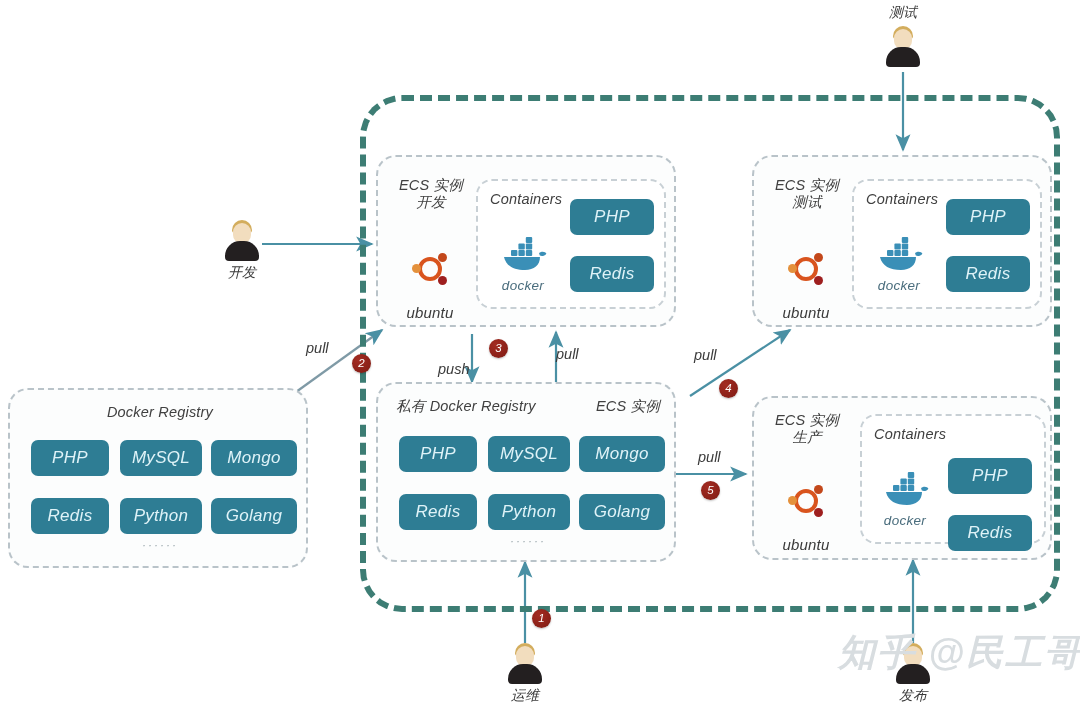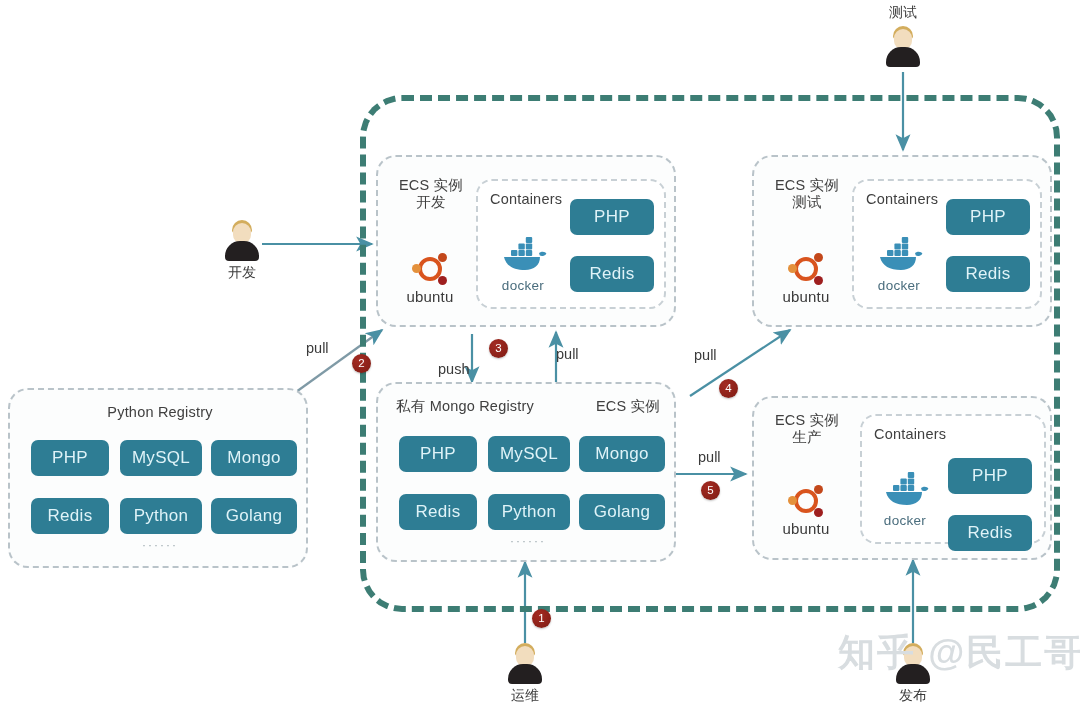--- a/index.html
+++ b/index.html
@@ -3,21 +3,21 @@
 <meta charset="utf-8">
 <style>
   html,body{margin:0;padding:0;}
   body{
     width:1080px;height:703px;position:relative;overflow:hidden;
     background:#ffffff;
     font-family:"Liberation Sans","DejaVu Sans",sans-serif;
     color:#2b2b2b;
   }
   #stage{position:absolute;left:0;top:0;width:1080px;height:703px;}
-  .abs{position:absolute;}
+  .abs{position:absolute;font-style:italic;}
 
   
   .outer-boundary{
     left:360px;top:95px;width:700px;height:517px;
     border:6px dashed #3d7d74;
     border-radius:42px;
     box-sizing:border-box;
     background:transparent;
   }
 
@@ -60,21 +60,21 @@
   .ubuntu{width:64px;text-align:center;}
   .ubuntu .mark{width:34px;height:34px;margin:0 auto;position:relative;}
   .ubuntu .mark .ring{
     position:absolute;left:5px;top:5px;width:24px;height:24px;
     border:4px solid #d9541e;border-radius:50%;box-sizing:border-box;
   }
   .ubuntu .mark .dot{position:absolute;width:9px;height:9px;border-radius:50%;}
   .ubuntu .mark .d1{background:#e4913c;left:-1px;top:12px;}
   .ubuntu .mark .d2{background:#c3481b;right:0px;top:1px;}
   .ubuntu .mark .d3{background:#9e1f1f;right:0px;bottom:1px;}
-  .ubuntu .name{font-size:15px;color:#3a3a3a;margin-top:2px;letter-spacing:.2px;}
+  .ubuntu .name{font-size:15px;color:#3a3a3a;margin-top:18px;letter-spacing:.2px;}
 
   
   .docker{width:66px;text-align:center;}
   .docker .name{font-size:13.5px;color:#4a6d7d;margin-top:1px;letter-spacing:.3px;}
 
   
   .person{width:60px;text-align:center;}
   .person .av{width:44px;height:44px;margin:0 auto;position:relative;}
   .person .av .hair{
     position:absolute;left:12px;top:2px;width:20px;height:13px;
@@ -137,34 +137,34 @@
     <line x1="556" y1="382" x2="556" y2="332" stroke="#4a90a4" stroke-width="2.2" marker-end="url(#ah)"></line>
 
     <line x1="690" y1="396" x2="790" y2="330" stroke="#4a90a4" stroke-width="2.2" marker-end="url(#ah)"></line>
 
     <line x1="676" y1="474" x2="746" y2="474" stroke="#4a90a4" stroke-width="2.2" marker-end="url(#ah)"></line>
   </svg>
 
   <div class="abs outer-boundary"></div>
 
   <div class="abs panel" style="left:8px;top:388px;width:300px;height:180px;">
-    <div class="abs panel-title center" style="left:0;top:14px;width:300px;">Python Registry</div>
+    <div class="abs panel-title center" style="left:0;top:14px;width:300px;">Docker Registry</div>
 
     <div class="abs tile" style="left:21px;top:50px;width:78px;height:36px;">PHP</div>
     <div class="abs tile" style="left:110px;top:50px;width:82px;height:36px;">MySQL</div>
     <div class="abs tile" style="left:201px;top:50px;width:86px;height:36px;">Mongo</div>
     <div class="abs tile" style="left:21px;top:108px;width:78px;height:36px;">Redis</div>
     <div class="abs tile" style="left:110px;top:108px;width:82px;height:36px;">Python</div>
     <div class="abs tile" style="left:201px;top:108px;width:86px;height:36px;">Golang</div>
 
     <div class="abs dots" style="left:0;top:148px;width:300px;">······</div>
   </div>
 
   <div class="abs panel" style="left:376px;top:382px;width:300px;height:180px;">
-    <div class="abs panel-title" style="left:18px;top:14px;">私有 Mongo Registry</div>
+    <div class="abs panel-title" style="left:18px;top:14px;">私有 Docker Registry</div>
     <div class="abs panel-title" style="right:14px;top:14px;">ECS 实例</div>
 
     <div class="abs tile" style="left:21px;top:52px;width:78px;height:36px;">PHP</div>
     <div class="abs tile" style="left:110px;top:52px;width:82px;height:36px;">MySQL</div>
     <div class="abs tile" style="left:201px;top:52px;width:86px;height:36px;">Mongo</div>
     <div class="abs tile" style="left:21px;top:110px;width:78px;height:36px;">Redis</div>
     <div class="abs tile" style="left:110px;top:110px;width:82px;height:36px;">Python</div>
     <div class="abs tile" style="left:201px;top:110px;width:86px;height:36px;">Golang</div>
 
     <div class="abs dots" style="left:0;top:150px;width:300px;">······</div>

